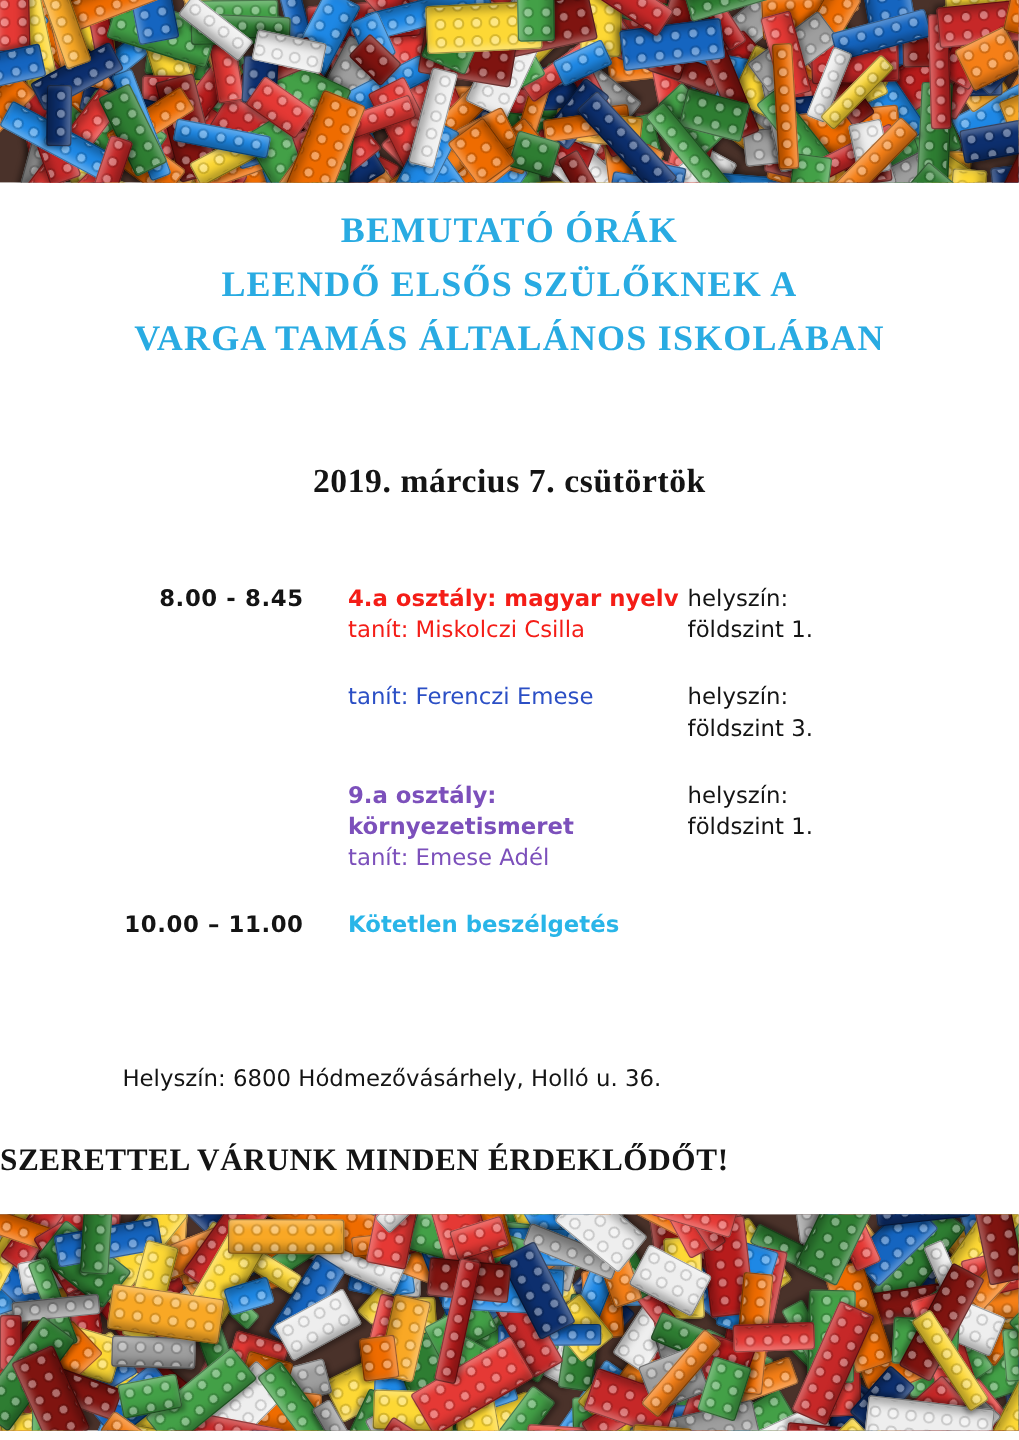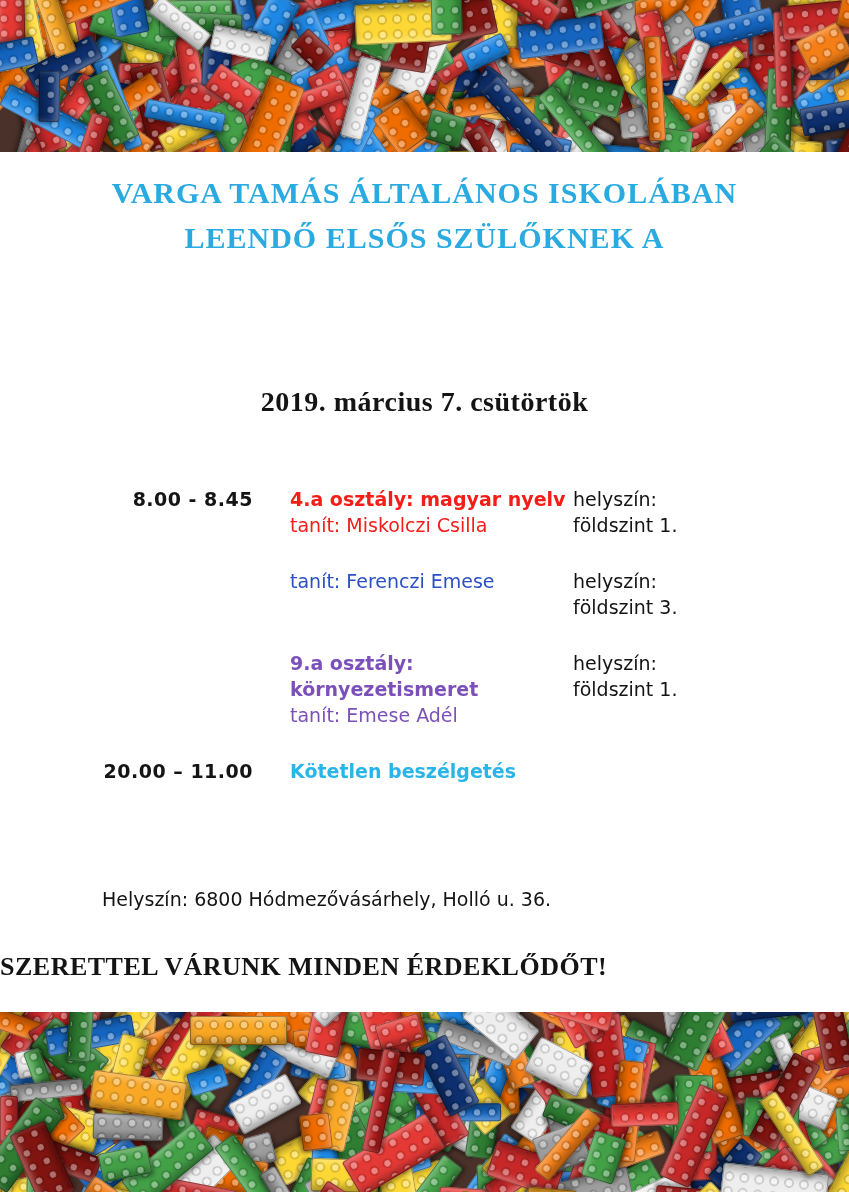--- a/index.html
+++ b/index.html
@@ -401,22 +401,23 @@
       <div class="brick" style="width: 64.705px; height: 26.1187px; left: 494.53px; top: -10.818px; background: rgb(198, 40, 40); transform: rotate(33.3976deg);"></div>
       <div class="brick" style="width: 46.5876px; height: 37.9956px; left: 800.658px; top: 29.5319px; background: rgb(245, 127, 23); transform: rotate(333.699deg);"></div>
       <div class="brick" style="width: 58.5572px; height: 26.0645px; left: 211.95px; top: 29.6951px; background: rgb(238, 238, 238); transform: rotate(191.937deg);"></div>
       <div class="brick" style="width: 56.5839px; height: 36.3979px; left: 839.359px; top: -4.35791px; background: rgb(239, 108, 0); transform: rotate(13.0472deg);"></div>
       <div class="brick" style="width: 50.8438px; height: 28.7965px; left: 208.138px; top: 75.0637px; background: rgb(229, 57, 53); transform: rotate(34.9407deg);"></div>
       <div class="brick" style="width: 70.1904px; height: 22.0694px; left: 572.007px; top: -12.7386px; background: rgb(46, 125, 50); transform: rotate(163.651deg);"></div>
       <div class="brick" style="width: 57.443px; height: 31.4653px; left: 418.15px; top: -9.8439px; background: rgb(67, 160, 71); transform: rotate(268.833deg);"></div>
     </div>
 
   <h1 class="title">
+    <span class="tline" style="color: rgb(41, 171, 226);">BEMUTATÓ ÓRÁK</span>
+    <span class="tline" style="color: rgb(41, 171, 226);">LEENDŐ ELSŐS SZÜLŐKNEK A</span>
     <span class="tline" style="color: rgb(41, 171, 226);">VARGA TAMÁS ÁLTALÁNOS ISKOLÁBAN</span>
-    <span class="tline" style="color: rgb(41, 171, 226);">LEENDŐ ELSŐS SZÜLŐKNEK A</span>
   </h1>
 
   <div class="date-line">2019. március 7. csütörtök</div>
 
   <div class="schedule">
 
     <div class="srow">
       <div class="cell-time">8.00 - 8.45</div>
       <div class="cell-main" style="color: rgb(244, 29, 23);">
         <div class="subject">4.a osztály: magyar nyelv</div>
@@ -446,21 +447,21 @@
         <div class="subject">9.a osztály: környezetismeret</div>
         <div class="teacher">tanít: Emese Adél</div>
       </div>
       <div class="cell-loc">
         <div>helyszín:</div>
         <div>földszint 1.</div>
       </div>
     </div>
 
     <div class="srow">
-      <div class="cell-time">20.00 – 11.00</div>
+      <div class="cell-time">10.00 – 11.00</div>
       <div class="cell-main" style="color: rgb(41, 181, 232);">
         <div class="subject">Kötetlen beszélgetés</div>
       </div>
     </div>
 
   </div>
 
   <div class="address-line">Helyszín: 6800 Hódmezővásárhely, Holló u. 36.</div>
 
   <div class="closing-line">SZERETTEL VÁRUNK MINDEN ÉRDEKLŐDŐT!</div>

